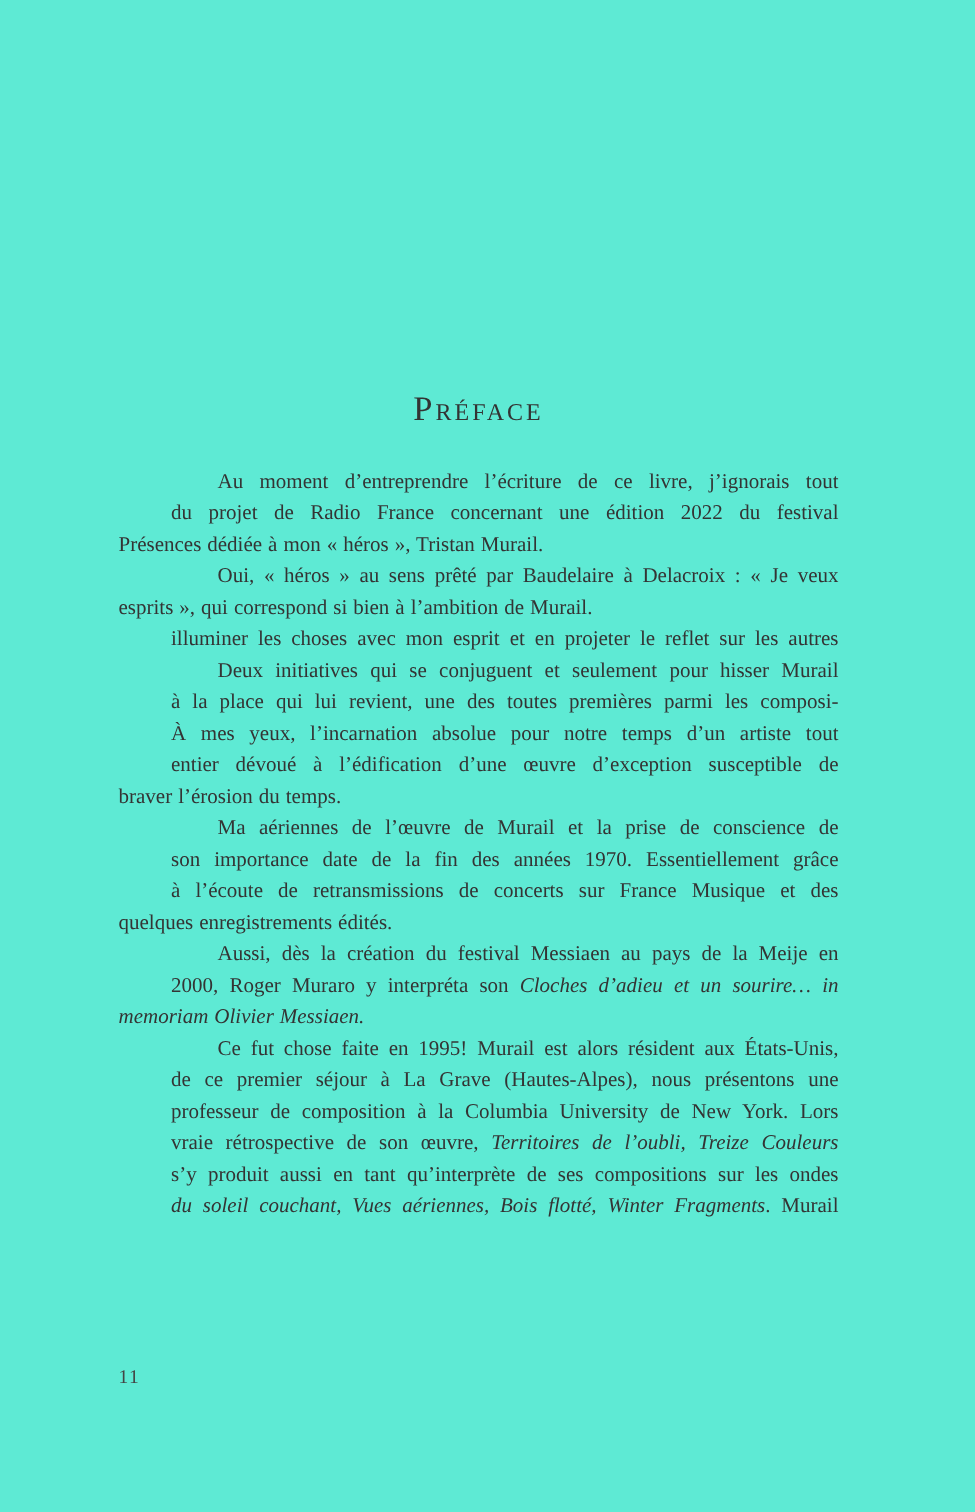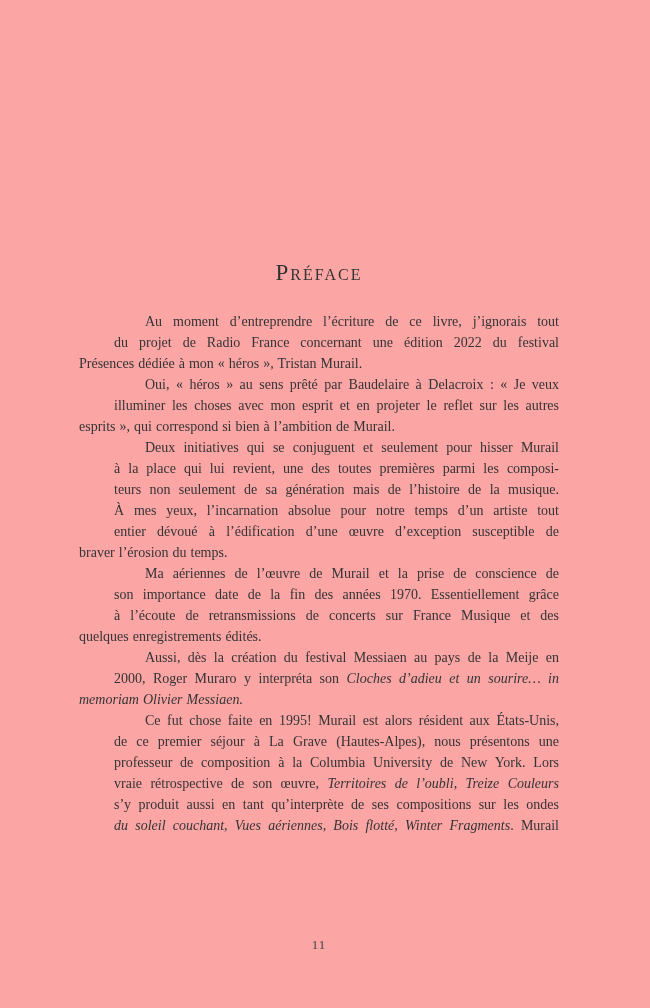--- a/index.html
+++ b/index.html
@@ -4,21 +4,21 @@
 <style>
   html, body {
     margin: 0;
     padding: 0;
     background: #ffffff;
   }
   .page {
     position: relative;
     width: 650px;
     height: 1008px;
-    background: #fca5a5;
+    background: #5eead4;
     font-family: "Liberation Serif", serif;
     color: #343434;
     overflow: hidden;
   }
   .title {
     position: absolute;
     top: 258px;
     left: 79px;
     width: 480px;
     margin: 0;
@@ -50,45 +50,43 @@
     margin-left: 35px;
   }
   .line.indent {
     text-indent: 31px;
   }
   .it {
     font-style: italic;
   }
   .page-number {
     position: absolute;
-    top: 936px;
+    top: 909px;
     left: 79px;
     width: 480px;
-    text-align: center;
     font-size: 13px;
     line-height: 18px;
     letter-spacing: 1px;
     color: #444444;
   }
 </style>
 </head>
 <body>
 
 <div class="page">
   <h1 class="title">Préface</h1>
   <div class="text-block">
       <div class="line justify indent"><span>Au moment d’entreprendre l’écriture de ce livre, j’ignorais tout</span></div>
       <div class="line justify"><span>du projet de Radio France concernant une édition 2022 du festival</span></div>
       <div class="line"><span>Présences dédiée à mon «&nbsp;héros&nbsp;», Tristan Murail.</span></div>
       <div class="line justify indent"><span>Oui, «&nbsp;héros&nbsp;» au sens prêté par Baudelaire à Delacroix&nbsp;: «&nbsp;Je veux</span></div>
+      <div class="line"><span>esprits&nbsp;», qui correspond si bien à l’ambition de Murail.</span></div>
       <div class="line justify"><span>illuminer les choses avec mon esprit et en projeter le reflet sur les autres</span></div>
-      <div class="line"><span>esprits&nbsp;», qui correspond si bien à l’ambition de Murail.</span></div>
       <div class="line justify indent"><span>Deux initiatives qui se conjuguent et seulement pour hisser Murail</span></div>
       <div class="line justify"><span>à la place qui lui revient, une des toutes premières parmi les composi-</span></div>
-      <div class="line justify"><span>teurs non seulement de sa génération mais de l’histoire de la musique.</span></div>
       <div class="line justify"><span>À mes yeux, l’incarnation absolue pour notre temps d’un artiste tout</span></div>
       <div class="line justify"><span>entier dévoué à l’édification d’une œuvre d’exception susceptible de</span></div>
       <div class="line"><span>braver l’érosion du temps.</span></div>
       <div class="line justify indent"><span>Ma aériennes de l’œuvre de Murail et la prise de conscience de</span></div>
       <div class="line justify"><span>son importance date de la fin des années 1970. Essentiellement grâce</span></div>
       <div class="line justify"><span>à l’écoute de retransmissions de concerts sur France Musique et des</span></div>
       <div class="line"><span>quelques enregistrements édités.</span></div>
       <div class="line justify indent"><span>Aussi, dès la création du festival Messiaen au pays de la Meije en</span></div>
       <div class="line justify"><span>2000, Roger Muraro y interpréta son </span><span class="it">Cloches d’adieu et un sourire… in</span></div>
       <div class="line"><span class="it">memoriam Olivier Messiaen.</span></div>

